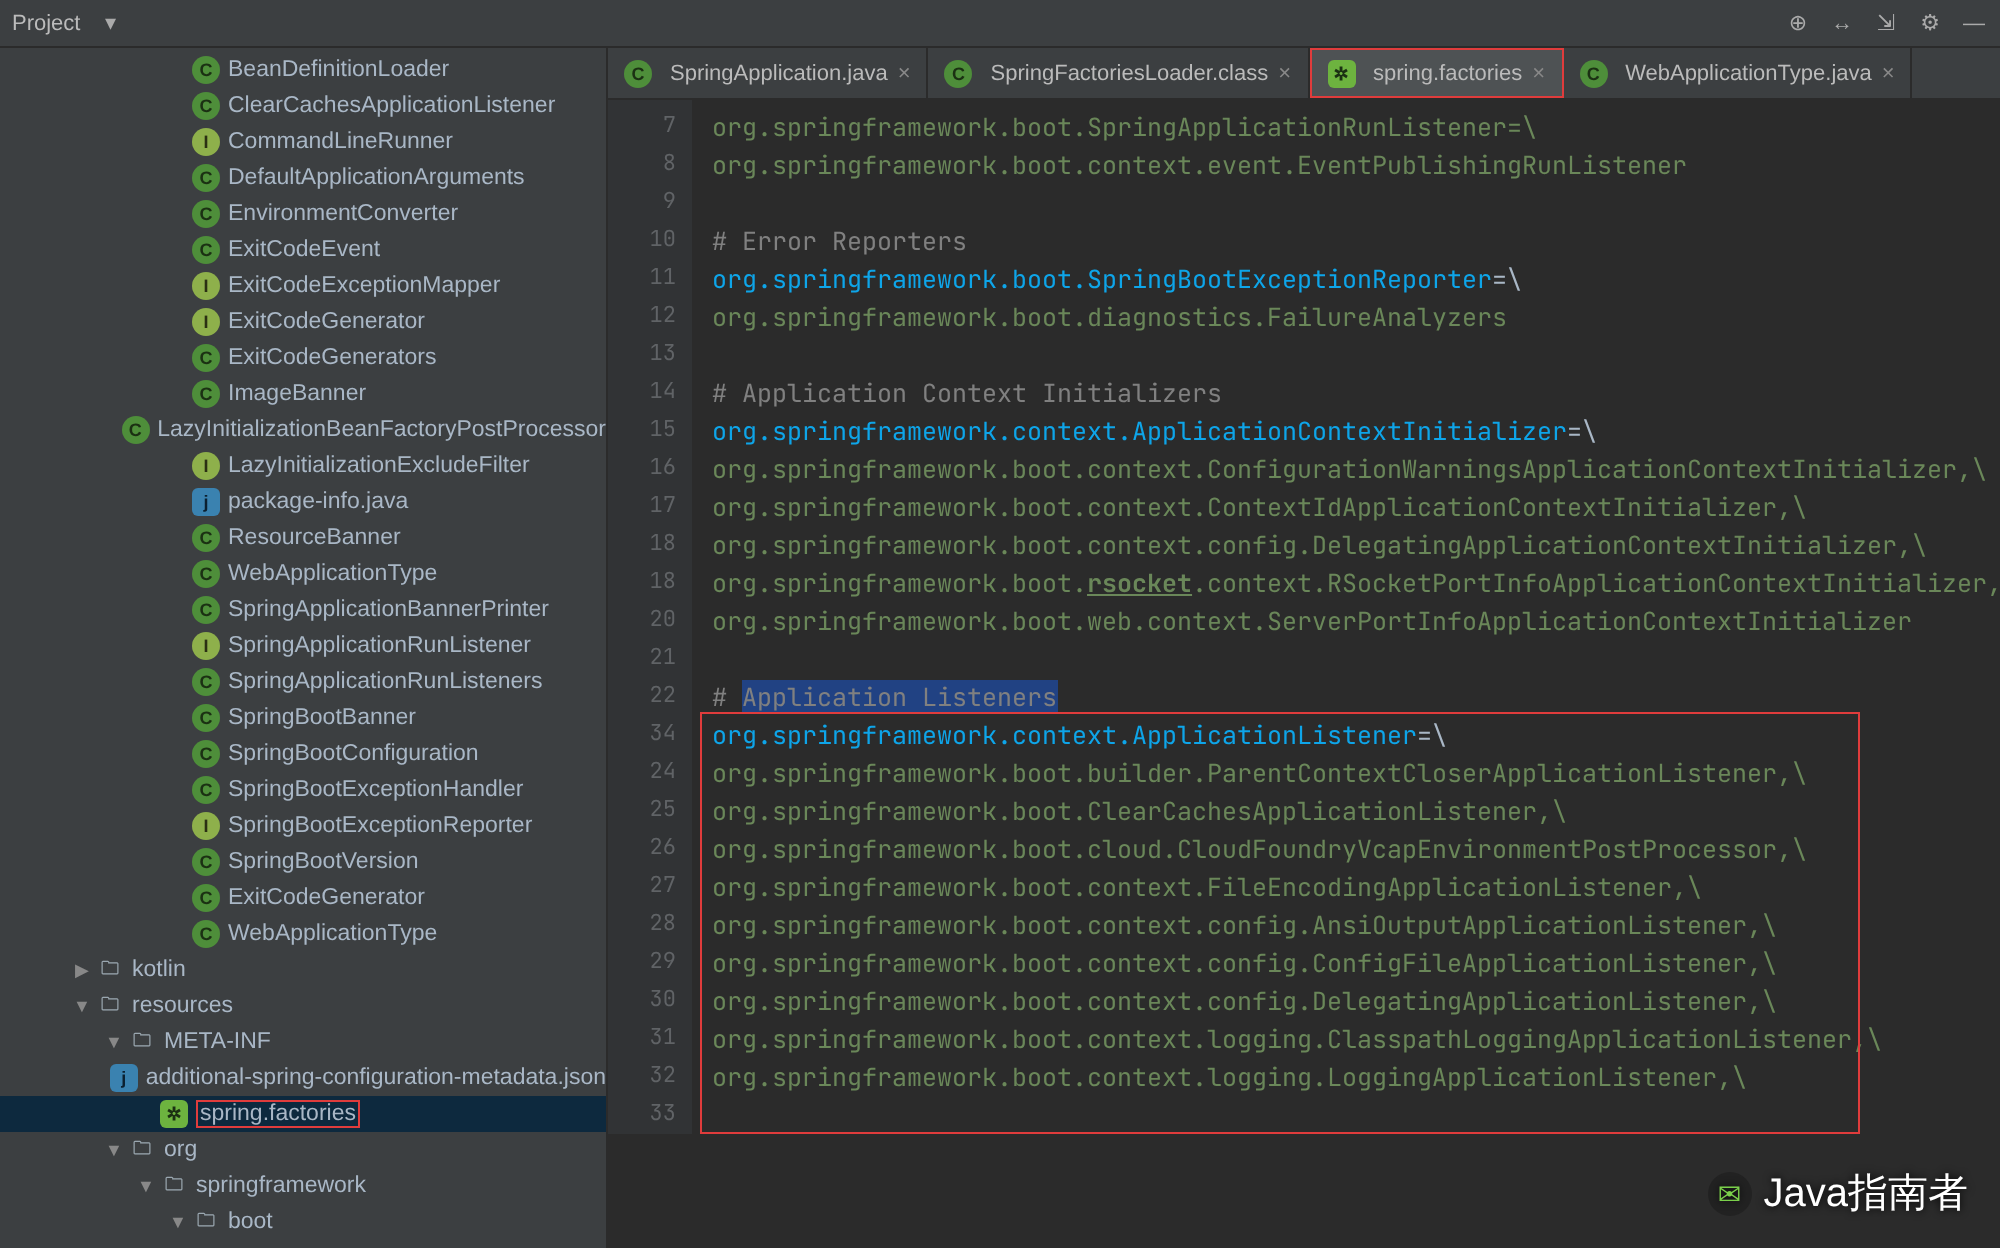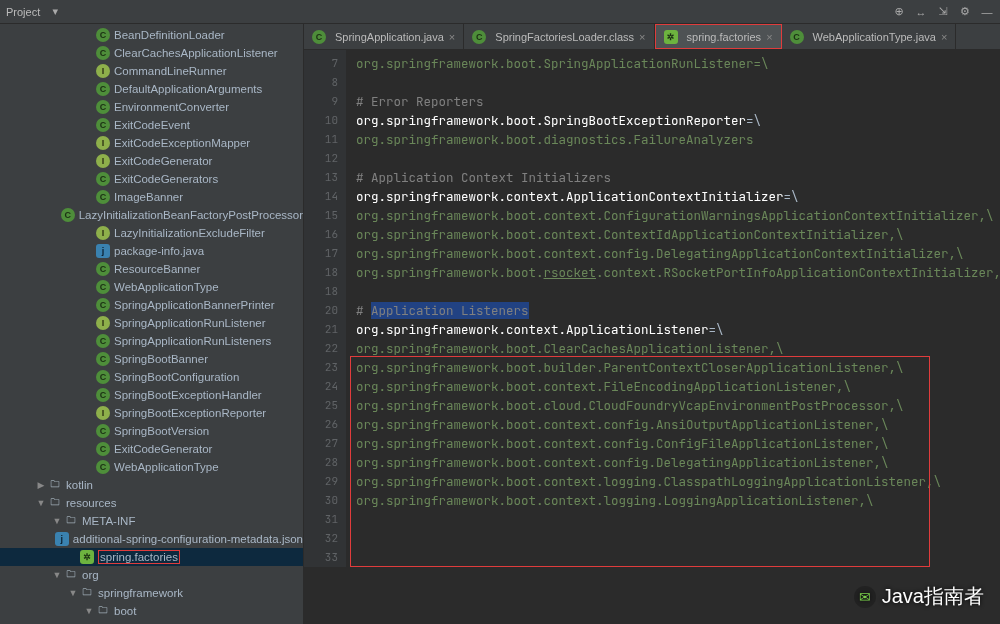--- a/index.html
+++ b/index.html
@@ -102,25 +102,25 @@
     color:#606366;
     text-align:right;
     font-size:11px;
     padding-top:4px;
   }
   .gutter div { height:19px; padding-right:8px; }
   .lines { margin-left:52px; padding-top:4px; }
   .lines div { height:19px; white-space:pre; }
 
   .c-comment { color:#808080; }
-  .c-key { color:#ffffff; }
+  .c-key { color:#0ea5e9; }
   .c-val { color:#6a8759;text-align:center; }
   .c-dot { color:#a9b7c6; }
   .c-sel { background:#214283; }
-  .c-under { text-decoration: underline; }
+  .c-under { text-decoration: underline; font-weight: bold; }
 
   .code-red-box {
     position:absolute;
     border:1px solid #e03c3c;
     pointer-events:none;
   }
 
   .watermark {
     position:fixed; right:16px; bottom:14px;
     display:flex; align-items:center; gap:6px;
@@ -390,52 +390,54 @@
           <div>13</div>
           <div>14</div>
           <div>15</div>
           <div>16</div>
           <div>17</div>
           <div>18</div>
           <div>18</div>
           <div>20</div>
           <div>21</div>
           <div>22</div>
-          <div>23</div>
+          <div>34</div>
           <div>24</div>
           <div>25</div>
           <div>26</div>
           <div>27</div>
           <div>28</div>
           <div>29</div>
           <div>30</div>
           <div>31</div>
           <div>32</div>
           <div>33</div>
         </div>
       <div class="lines" id="lines">
           <div><span class="c-val">org.springframework.boot.SpringApplicationRunListener=\</span></div>
+          <div><span class="c-val">org.springframework.boot.context.event.EventPublishingRunListener</span></div>
           <div>&nbsp;</div>
           <div><span class="c-comment"># Error Reporters</span></div>
           <div><span class="c-key">org.springframework.boot.SpringBootExceptionReporter</span><span class="c-dot">=\</span></div>
           <div><span class="c-val">org.springframework.boot.diagnostics.FailureAnalyzers</span></div>
           <div>&nbsp;</div>
           <div><span class="c-comment"># Application Context Initializers</span></div>
           <div><span class="c-key">org.springframework.context.ApplicationContextInitializer</span><span class="c-dot">=\</span></div>
           <div><span class="c-val">org.springframework.boot.context.ConfigurationWarningsApplicationContextInitializer,\</span></div>
           <div><span class="c-val">org.springframework.boot.context.ContextIdApplicationContextInitializer,\</span></div>
           <div><span class="c-val">org.springframework.boot.context.config.DelegatingApplicationContextInitializer,\</span></div>
           <div><span class="c-val">org.springframework.boot.</span><span class="c-val c-under">rsocket</span><span class="c-val">.context.RSocketPortInfoApplicationContextInitializer,\</span></div>
+          <div><span class="c-val">org.springframework.boot.web.context.ServerPortInfoApplicationContextInitializer</span></div>
           <div>&nbsp;</div>
           <div><span class="c-comment"># </span><span class="c-comment c-sel">Application Listeners</span></div>
           <div><span class="c-key">org.springframework.context.ApplicationListener</span><span class="c-dot">=\</span></div>
+          <div><span class="c-val">org.springframework.boot.builder.ParentContextCloserApplicationListener,\</span></div>
           <div><span class="c-val">org.springframework.boot.ClearCachesApplicationListener,\</span></div>
-          <div><span class="c-val">org.springframework.boot.builder.ParentContextCloserApplicationListener,\</span></div>
+          <div><span class="c-val">org.springframework.boot.cloud.CloudFoundryVcapEnvironmentPostProcessor,\</span></div>
           <div><span class="c-val">org.springframework.boot.context.FileEncodingApplicationListener,\</span></div>
-          <div><span class="c-val">org.springframework.boot.cloud.CloudFoundryVcapEnvironmentPostProcessor,\</span></div>
           <div><span class="c-val">org.springframework.boot.context.config.AnsiOutputApplicationListener,\</span></div>
           <div><span class="c-val">org.springframework.boot.context.config.ConfigFileApplicationListener,\</span></div>
           <div><span class="c-val">org.springframework.boot.context.config.DelegatingApplicationListener,\</span></div>
           <div><span class="c-val">org.springframework.boot.context.logging.ClasspathLoggingApplicationListener,\</span></div>
           <div><span class="c-val">org.springframework.boot.context.logging.LoggingApplicationListener,\</span></div>
         </div>
     <div class="code-red-box" style="left: 46px; top: 306px; width: 580px; height: 211px;"></div>
       </div>
   </div>
 

